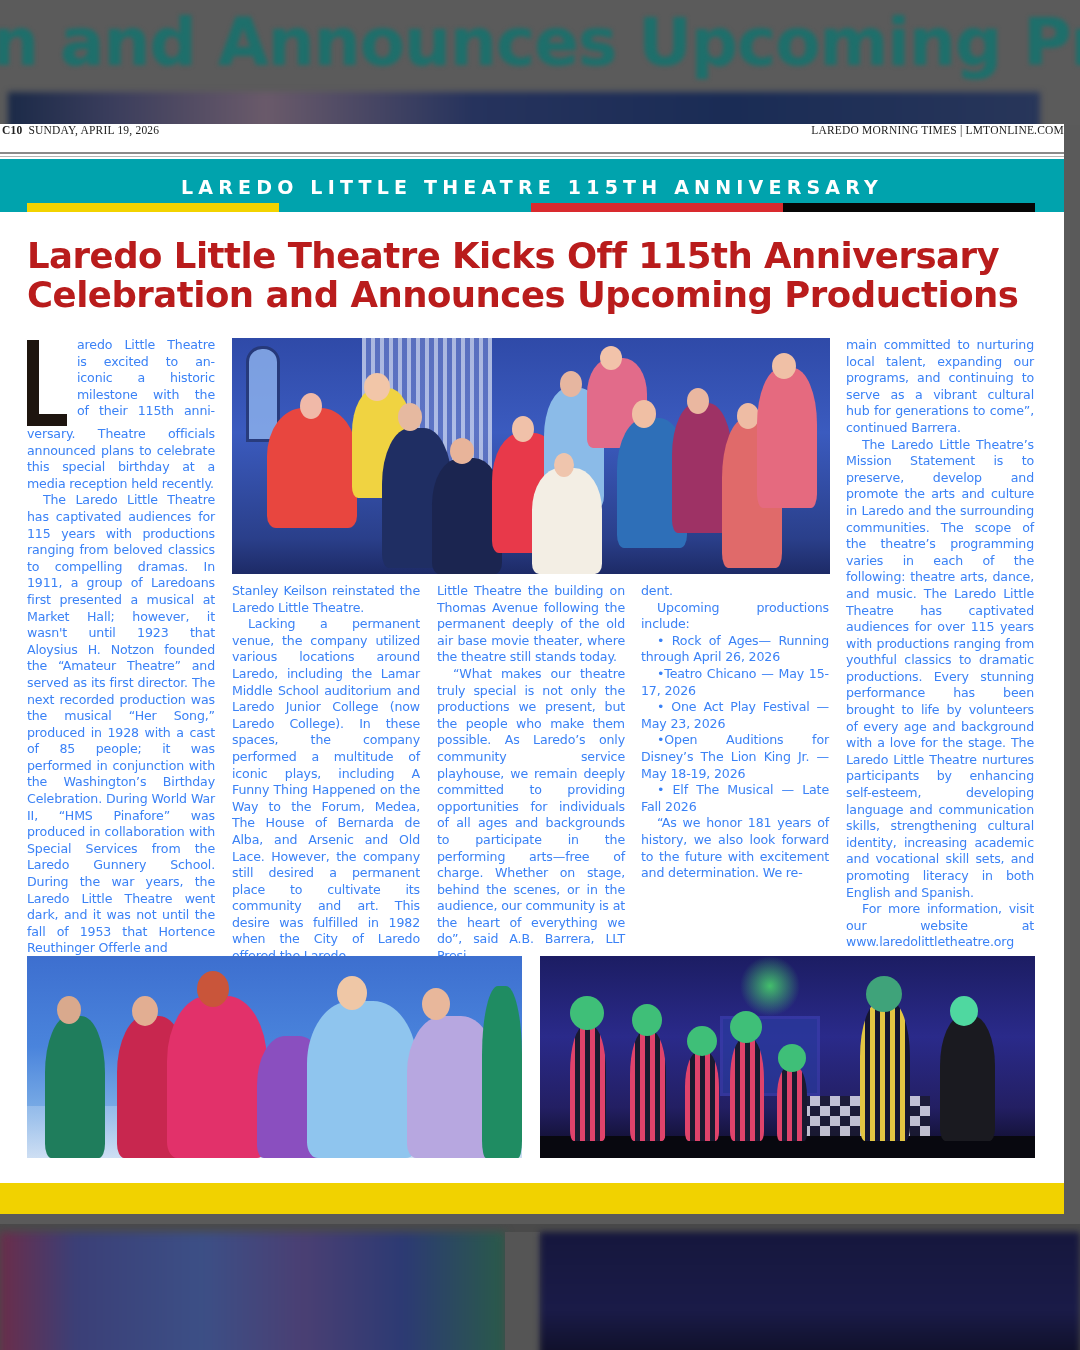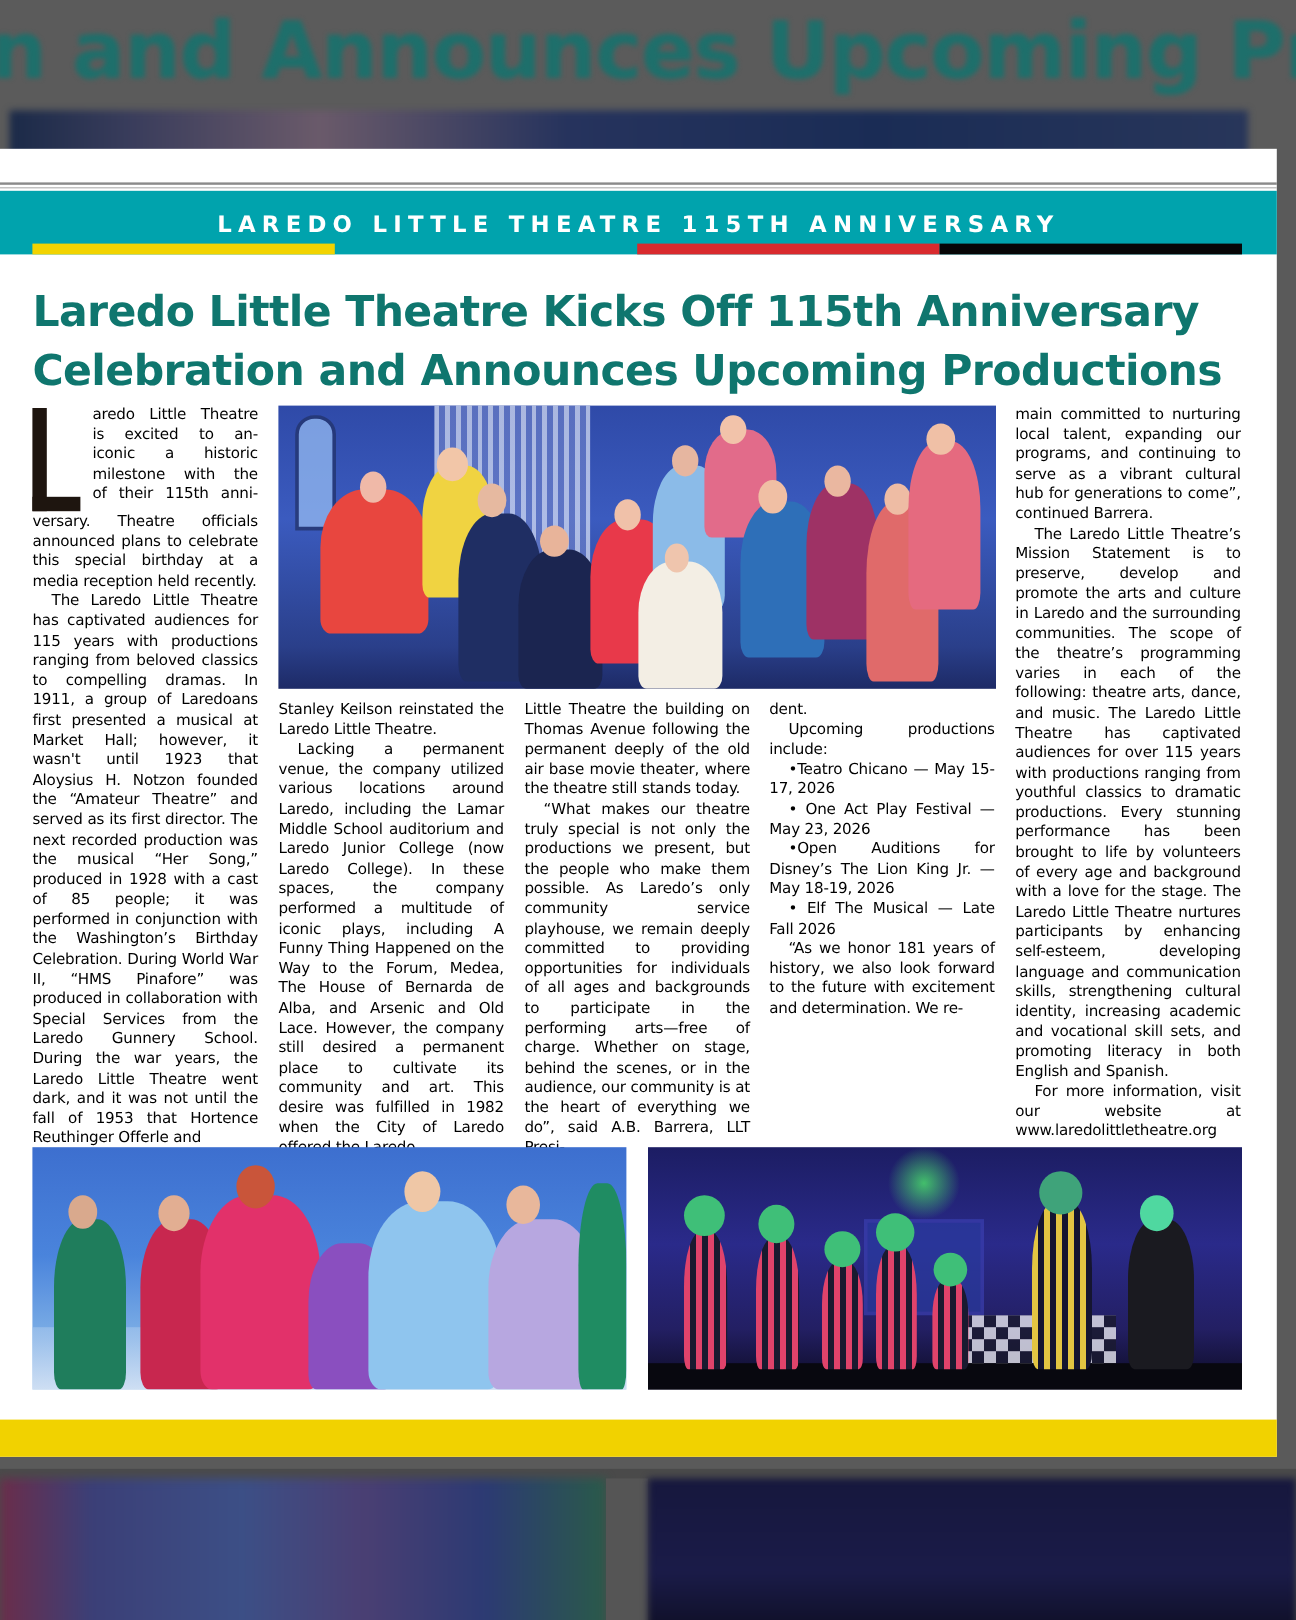--- a/index.html
+++ b/index.html
@@ -47,28 +47,28 @@
       color: #ffffff; font-family: "DejaVu Sans", sans-serif; font-weight: bold;
       font-size: 19px; letter-spacing: 5.2px;
     }
     .banner .bar { position: absolute; top: 44px; height: 9px; }
     .bar.yellow { left: 27px; width: 252px; background: #f2d300; }
     .bar.red { left: 531px; width: 252px; background: #d92a2e; }
     .bar.black { left: 783px; width: 252px; background: #060606; }
 
     .headline {
       position: absolute; left: 27px; top: 112px; width: 1010px;
-      color: #0f766e; font-family: "DejaVu Sans", sans-serif; font-weight: bold;
-      font-size: 35.5px; line-height: 49px; letter-spacing: -0.5px;
+      color: #b91c1c; font-family: "DejaVu Sans", sans-serif; font-weight: bold;
+      font-size: 35.5px; line-height: 39px; letter-spacing: -0.5px;
     }
 
     .col {
       position: absolute; top: 213px; width: 188px;
       font-family: "DejaVu Sans", sans-serif; font-size: 12.6px; line-height: 16.6px;
-      color: #000000; text-align: justify; hyphens: manual; letter-spacing: -0.15px;
+      color: #3b82f6; text-align: justify; hyphens: manual; letter-spacing: -0.15px;
     }
     .col p { text-indent: 16px; }
     .col p.noindent { text-indent: 0; }
     .col p.bullet { text-indent: 16px; }
     .col1 { left: 27px; }
     .col2 { left: 232px; top: 459px; }
     .col3 { left: 437px; top: 459px; }
     .col4 { left: 641px; top: 459px; }
     .col5 { left: 846px; }
 
@@ -124,20 +124,24 @@
   </style>
 </head>
 <body>
 
 <div class="bg-top">
   <div class="bg-title">n and Announces Upcoming Pro</div>
   <div class="bg-photo"></div>
 </div>
 
 <div class="page">
+  <div class="folio">
+    <span class="left"><b>C10</b><span>SUNDAY, APRIL 19, 2026</span></span>
+    <span class="right">LAREDO MORNING TIMES | LMTONLINE.COM</span>
+  </div>
   <div class="rule1"></div>
   <div class="rule2"></div>
 
   <div class="banner">
     <div class="label">LAREDO LITTLE THEATRE 115TH ANNIVERSARY</div>
     <div class="bar yellow"></div>
     <div class="bar red"></div>
     <div class="bar black"></div>
   </div>
 
@@ -195,20 +199,21 @@
   </div>
 
   <div class="col col3">
     <p class="noindent">Little Theatre the building on Thomas Avenue following the permanent deeply of the old air base movie theater, where the theatre still stands today.</p>
     <p>“What makes our theatre truly special is not only the productions we present, but the people who make them possible. As Laredo’s only community service playhouse, we remain deeply committed to providing opportunities for individuals of all ages and backgrounds to participate in the performing arts—free of charge. Whether on stage, behind the scenes, or in the audience, our community is at the heart of everything we do”, said A.B. Barrera, LLT Presi-</p>
   </div>
 
   <div class="col col4">
     <p class="noindent">dent.</p>
     <p>Upcoming productions include:</p>
+    <p class="bullet">• Rock of Ages— Running through April 26, 2026</p>
     <p class="bullet">•Teatro Chicano — May 15-17, 2026</p>
     <p class="bullet">• One Act Play Festival — May 23, 2026</p>
     <p class="bullet">•Open Auditions for Disney’s The Lion King Jr. — May 18-19, 2026</p>
     <p class="bullet">• Elf The Musical — Late Fall 2026</p>
     <p>“As we honor 181 years of history, we also look forward to the future with excitement and determination. We re-</p>
   </div>
 
   <div class="col col5">
     <p class="noindent">main committed to nurturing local talent, expanding our programs, and continuing to serve as a vibrant cultural hub for generations to come”, continued Barrera.</p>
     <p>The Laredo Little Theatre’s Mission Statement is to preserve, develop and promote the arts and culture in Laredo and the surrounding communities. The scope of the theatre’s programming varies in each of the following: theatre arts, dance, and music. The Laredo Little Theatre has captivated audiences for over 115 years with productions ranging from youthful classics to dramatic productions. Every stunning performance has been brought to life by volunteers of every age and background with a love for the stage. The Laredo Little Theatre nurtures participants by enhancing self-esteem, developing language and communication skills, strengthening cultural identity, increasing academic and vocational skill sets, and promoting literacy in both English and Spanish.</p>

